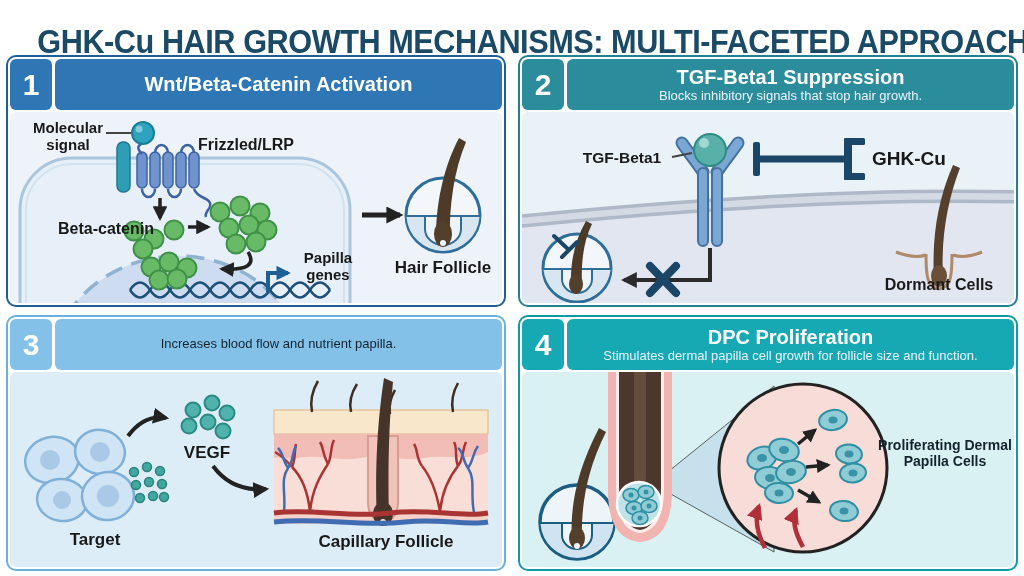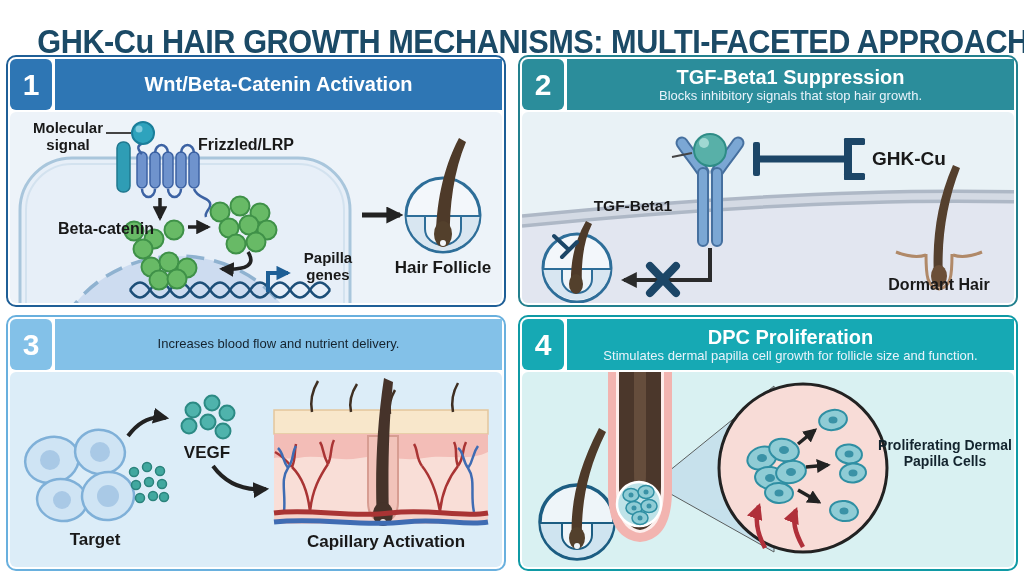--- a/index.html
+++ b/index.html
@@ -9,21 +9,21 @@
     display:flex; align-items:center; justify-content:flex-start; }
   .main-title span { display:inline-block; transform:scaleX(.93); letter-spacing:-.5px;
     font-size:33px; font-weight:bold; color:#1b4a66; white-space:nowrap; }
   .grid { position:absolute; left:6px; top:55px; width:1012px; height:516px;
     display:grid; grid-template-columns:500px 500px; grid-template-rows:252px 256px;
     column-gap:12px; row-gap:8px; }
   .panel { border:2px solid var(--bd); border-radius:10px; background:#fff; padding:2px; overflow:hidden; }
   .panel-header { height:51px; display:flex; gap:3px; }
   .badge { width:42px; border-radius:6px; background:var(--hbg); color:#fff;
     display:flex; align-items:center; justify-content:center; font-size:30px; font-weight:bold; }
-  .head { flex:1; border-radius:0; background:var(--hbg); display:flex; flex-direction:column;
+  .head { flex:1; border-radius:6px; background:var(--hbg); display:flex; flex-direction:column;
     align-items:center; justify-content:center; padding:0 20px; }
   .head-title { font-size:20px; font-weight:bold; color:#ffffff; line-height:1.15; }
   .head-sub { font-size:13px; color:#e9f3fb; line-height:1.1; }
   .p3 .head-sub { color:#15232e; }
   .panel-body { margin-top:2px; position:relative; height:calc(100% - 53px);
     background:var(--cbg); border-radius:6px; overflow:hidden; }
   .panel-body svg { position:absolute; left:0; top:0; }
   .lbl { position:absolute; font-weight:bold; color:#191919; text-align:center; line-height:1.12; }
   .p1 { --bd:#1f5f97; --hbg:#2e76b4; --cbg:#edf3f9; }
   .p2 { --bd:#23808e; --hbg:#2b8d9b; --cbg:#e9f2f6; }
@@ -210,31 +210,31 @@
           </g>
 
           <g>
             <path d="M374,140 Q392,147 404,143" fill="none" stroke="#b08968" stroke-width="3"></path>
             <path d="M460,140 Q443,147 431,143" fill="none" stroke="#b08968" stroke-width="3"></path>
             <path d="M404,142 C404,164 405,175 417,177 C429,175 430,164 430,142" fill="none" stroke="#b08968" stroke-width="3"></path>
             <path d="M421,168 C419,130 424,92 438,56 L431,53 C414,92 410,130 412,168 Z" fill="#55402e"></path>
             <ellipse cx="417" cy="164" rx="8" ry="11" fill="#6b4f38"></ellipse>
           </g>
         </svg>
-        <div class="lbl" style="left:50px; top:37px; width:100px; font-size:15.5px; text-align:right;margin-top:48px;">TGF-Beta1</div>
+        <div class="lbl" style="left:50px; top:37px; width:100px; font-size:15.5px; text-align:center;">TGF-Beta1</div>
         <div class="lbl" style="left:350px; top:36px; width:110px; font-size:19px; text-align:left;">GHK-Cu</div>
-        <div class="lbl" style="left:352px; top:164px; width:130px; font-size:16px;">Dormant Hair</div>
+        <div class="lbl" style="left:352px; top:164px; width:130px; font-size:16px;">Dormant Cells</div>
       </div>
     </section>
 
     <section class="panel p3">
       <div class="panel-header">
         <div class="badge">3</div>
         <div class="head">
-          <div class="head-sub">Increases blood flow and nutrient delivery.</div>
+          <div class="head-sub">Increases blood flow and nutrient papilla.</div>
         </div>
       </div>
       <div class="panel-body">
         <svg width="492" height="195" viewBox="0 0 492 195">
           <defs>
             <marker id="s3k" viewBox="0 0 10 10" refX="8" refY="5" markerWidth="4" markerHeight="4" orient="auto">
                 <path d="M0,0 L10,5 L0,10 Z" fill="#222"></path>
               </marker>
           </defs>
 
@@ -307,21 +307,21 @@
             <path d="M367,150 C365,110 366,58 374,6 L383,10 C378,58 378,110 379,150 Z" fill="#46332a"></path>
             <ellipse cx="373" cy="142" rx="10" ry="12" fill="#46332a"></ellipse>
             <circle cx="373" cy="150" r="3" fill="#f6e9e4"></circle>
 
             <path d="M264,141 C300,136 340,146 380,141 C420,136 450,146 478,141" fill="none" stroke="#a93434" stroke-width="5"></path>
             <path d="M264,150 C310,145 350,155 395,150 C430,146 455,154 478,150" fill="none" stroke="#3f6cb3" stroke-width="5"></path>
           </g>
         </svg>
         <div class="lbl" style="left:35px; top:158px; width:100px; font-size:17px;">Target</div>
         <div class="lbl" style="left:155px; top:71px; width:84px; font-size:17px;">VEGF</div>
-        <div class="lbl" style="left:281px; top:160px; width:190px; font-size:17px;">Capillary Activation</div>
+        <div class="lbl" style="left:281px; top:160px; width:190px; font-size:17px;">Capillary Follicle</div>
       </div>
     </section>
 
     <section class="panel p4">
       <div class="panel-header">
         <div class="badge">4</div>
         <div class="head">
           <div class="head-title">DPC Proliferation</div>
           <div class="head-sub">Stimulates dermal papilla cell growth for follicle size and function.</div>
         </div>

